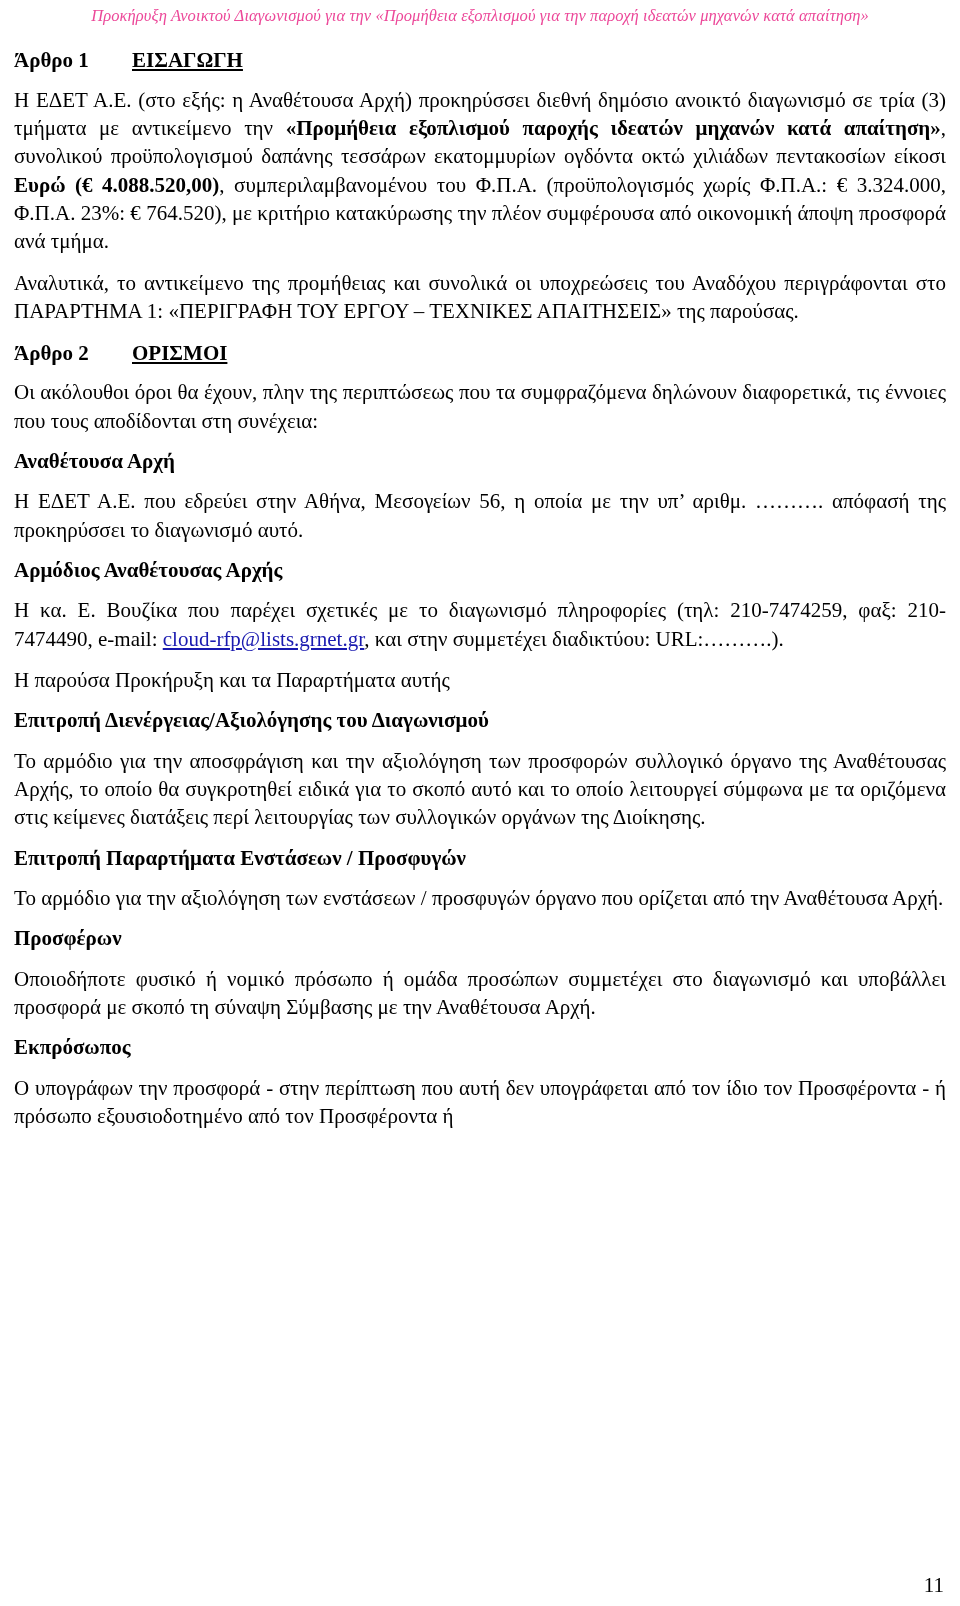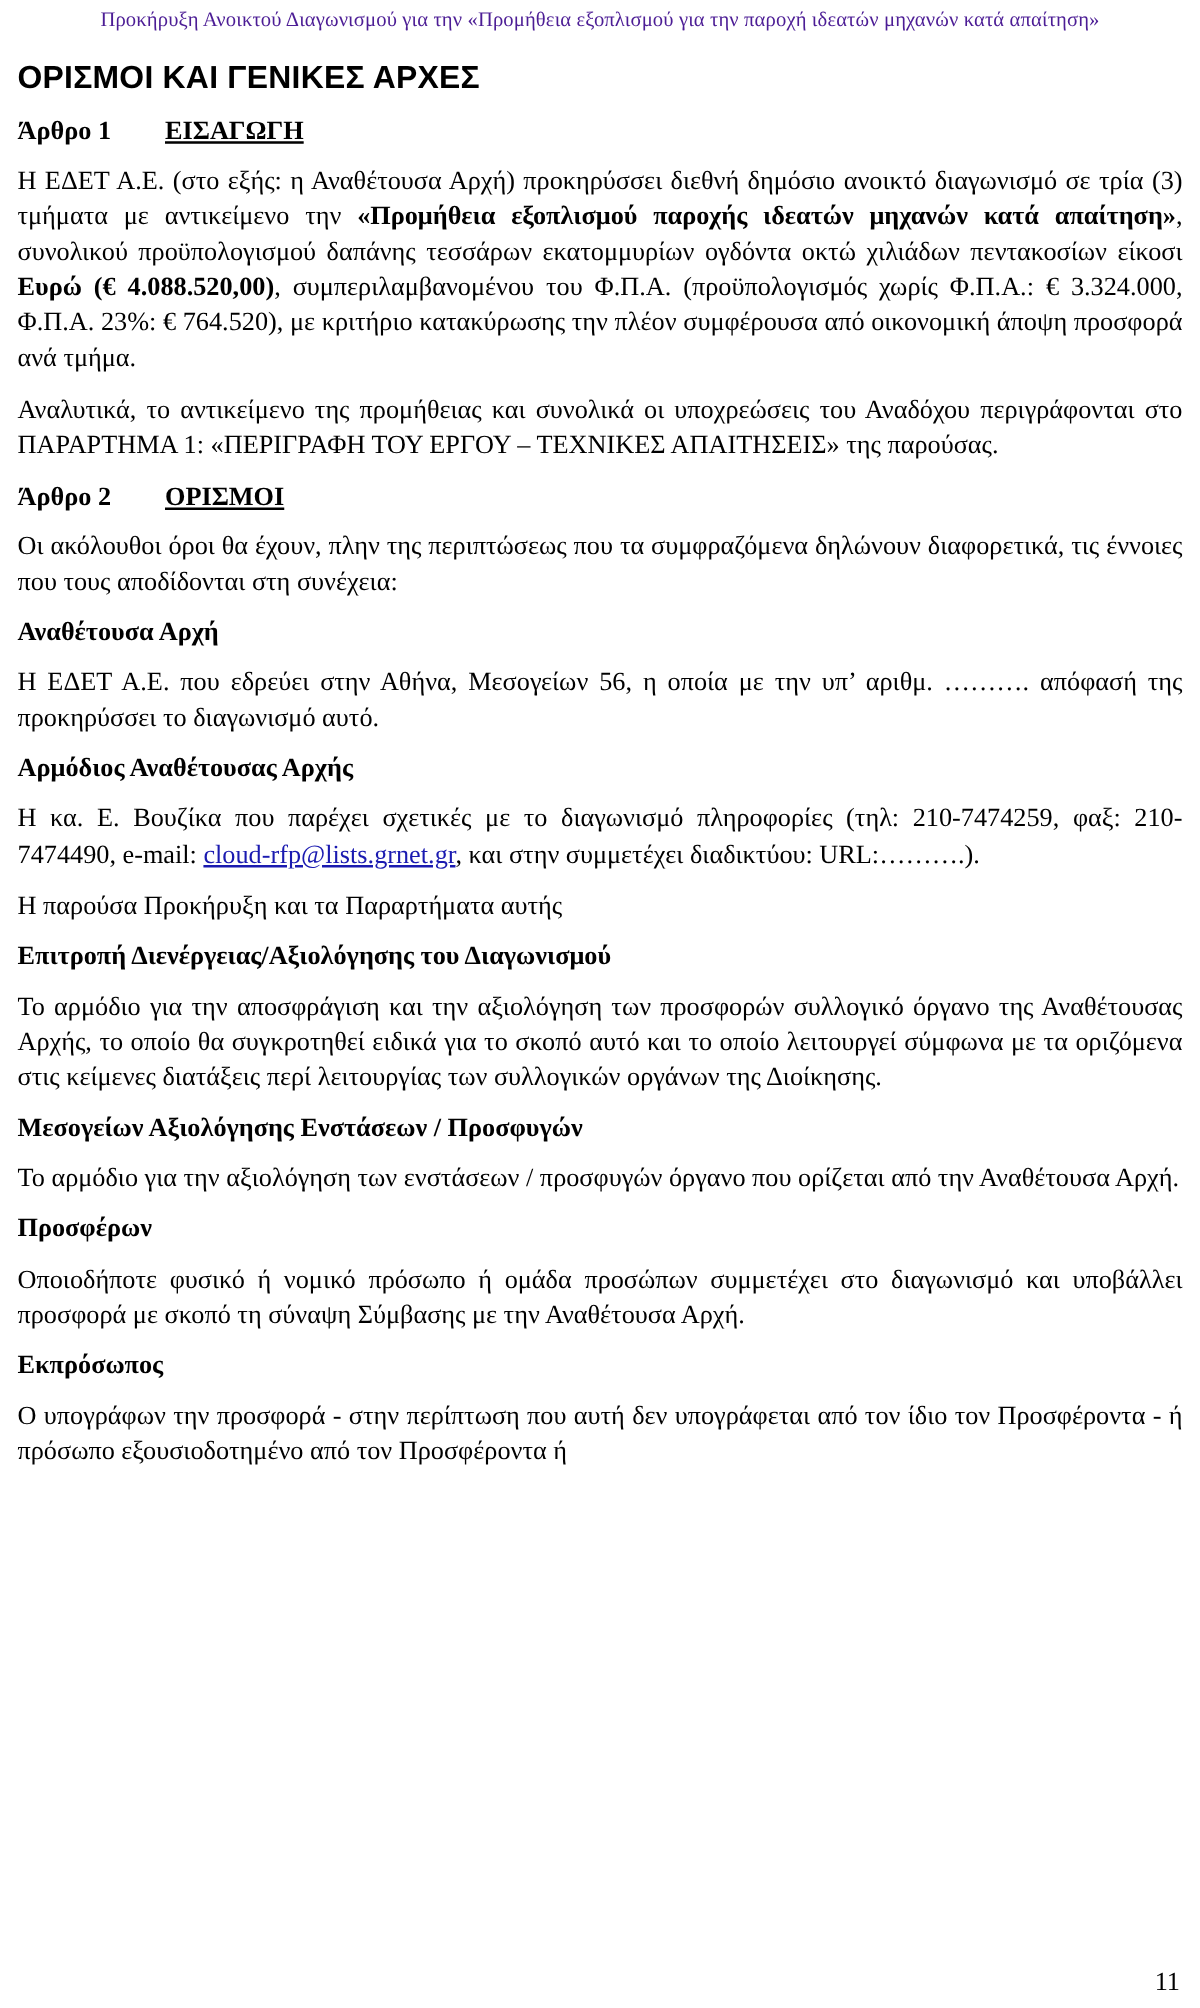--- a/index.html
+++ b/index.html
@@ -19,23 +19,24 @@
     box-sizing: border-box;
     background: #ffffff;
     overflow: hidden;
   }
   .running-header {
     position: absolute;
     top: 6px;
     left: 0;
     right: 0;
     text-align: center;
+    font-style: italic;
     font-size: 16.5px;
     letter-spacing: 0.1px;
-    color: #4c1d95;
+    color: #ec4899;
     font-family: "Liberation Serif", "DejaVu Serif", serif;
   }
   .content {
     position: absolute;
     top: 48px;
     left: 14px;
     width: 932px;
   }
   h1.doc-title {
     font-family: "Liberation Sans", "DejaVu Sans", sans-serif;
@@ -92,21 +93,20 @@
 </style>
 </head>
 <body>
 
 <div class="page">
 
   <div class="running-header">Προκήρυξη Ανοικτού Διαγωνισμού για την «Προμήθεια εξοπλισμού για την παροχή  ιδεατών μηχανών κατά απαίτηση»</div>
 
   <div class="content">
 
-    <h1 class="doc-title">ΟΡΙΣΜΟΙ ΚΑΙ ΓΕΝΙΚΕΣ ΑΡΧΕΣ</h1>
 
     <div class="article-head">
       <span class="num">Άρθρο 1</span><span class="label">ΕΙΣΑΓΩΓΗ</span>
     </div>
 
     <p class="body-text"><span>Η ΕΔΕΤ Α.Ε. (στο εξής: η Αναθέτουσα Αρχή) προκηρύσσει διεθνή δημόσιο ανοικτό διαγωνισμό σε τρία (3) τμήματα με αντικείμενο την </span><b>«Προμήθεια εξοπλισμού παροχής ιδεατών μηχανών κατά απαίτηση»</b><span>, συνολικού προϋπολογισμού δαπάνης τεσσάρων εκατομμυρίων ογδόντα οκτώ χιλιάδων πεντακοσίων είκοσι </span><b>Ευρώ (€ 4.088.520,00)</b><span>, συμπεριλαμβανομένου του Φ.Π.Α. (προϋπολογισμός χωρίς Φ.Π.Α.: € 3.324.000, Φ.Π.Α. 23%: € 764.520), με κριτήριο κατακύρωσης την πλέον συμφέρουσα από οικονομική άποψη προσφορά ανά τμήμα.</span></p>
 
     <p class="body-text last-of-block">Αναλυτικά, το αντικείμενο της προμήθειας και συνολικά οι υποχρεώσεις του Αναδόχου περιγράφονται στο ΠΑΡΑΡΤΗΜΑ 1: «ΠΕΡΙΓΡΑΦΗ ΤΟΥ ΕΡΓΟΥ – ΤΕΧΝΙΚΕΣ ΑΠΑΙΤΗΣΕΙΣ» της παρούσας.</p>
 
     <div class="article-head">
@@ -119,21 +119,21 @@
     <p class="body-text">Η ΕΔΕΤ Α.Ε. που εδρεύει στην Αθήνα, Μεσογείων 56, η οποία με την υπ’ αριθμ. ………. απόφασή της προκηρύσσει το διαγωνισμό αυτό.</p>
 
     <div class="term-head">Αρμόδιος Αναθέτουσας Αρχής</div>
     <p class="body-text"><span>Η κα. Ε. Βουζίκα που παρέχει σχετικές με το διαγωνισμό πληροφορίες (τηλ: 210-7474259, φαξ: 210-7474490, e-mail: </span><a class="maillink" href="#">cloud-rfp@lists.grnet.gr</a><span>, και στην συμμετέχει διαδικτύου: URL:……….).</span></p>
 
     <p class="body-text">Η παρούσα Προκήρυξη και τα Παραρτήματα αυτής</p>
 
     <div class="term-head">Επιτροπή Διενέργειας/Αξιολόγησης  του Διαγωνισμού</div>
     <p class="body-text">Το αρμόδιο για την αποσφράγιση και την αξιολόγηση των προσφορών συλλογικό όργανο της Αναθέτουσας Αρχής, το οποίο θα συγκροτηθεί ειδικά για το σκοπό αυτό και το οποίο λειτουργεί σύμφωνα με τα οριζόμενα στις κείμενες διατάξεις περί λειτουργίας των συλλογικών οργάνων της Διοίκησης.</p>
 
-    <div class="term-head">Μεσογείων Αξιολόγησης Ενστάσεων / Προσφυγών</div>
+    <div class="term-head">Επιτροπή Παραρτήματα Ενστάσεων / Προσφυγών</div>
     <p class="body-text">Το αρμόδιο για την αξιολόγηση των ενστάσεων / προσφυγών όργανο που ορίζεται από την Αναθέτουσα Αρχή.</p>
 
     <div class="term-head">Προσφέρων</div>
     <p class="body-text">Οποιοδήποτε φυσικό ή νομικό πρόσωπο ή ομάδα προσώπων συμμετέχει στο διαγωνισμό και υποβάλλει προσφορά με σκοπό τη σύναψη Σύμβασης με την Αναθέτουσα Αρχή.</p>
 
     <div class="term-head">Εκπρόσωπος</div>
     <p class="body-text">Ο υπογράφων την προσφορά - στην περίπτωση που αυτή δεν υπογράφεται από τον ίδιο τον Προσφέροντα - ή πρόσωπο εξουσιοδοτημένο από τον Προσφέροντα ή</p>
 
   </div>
 

